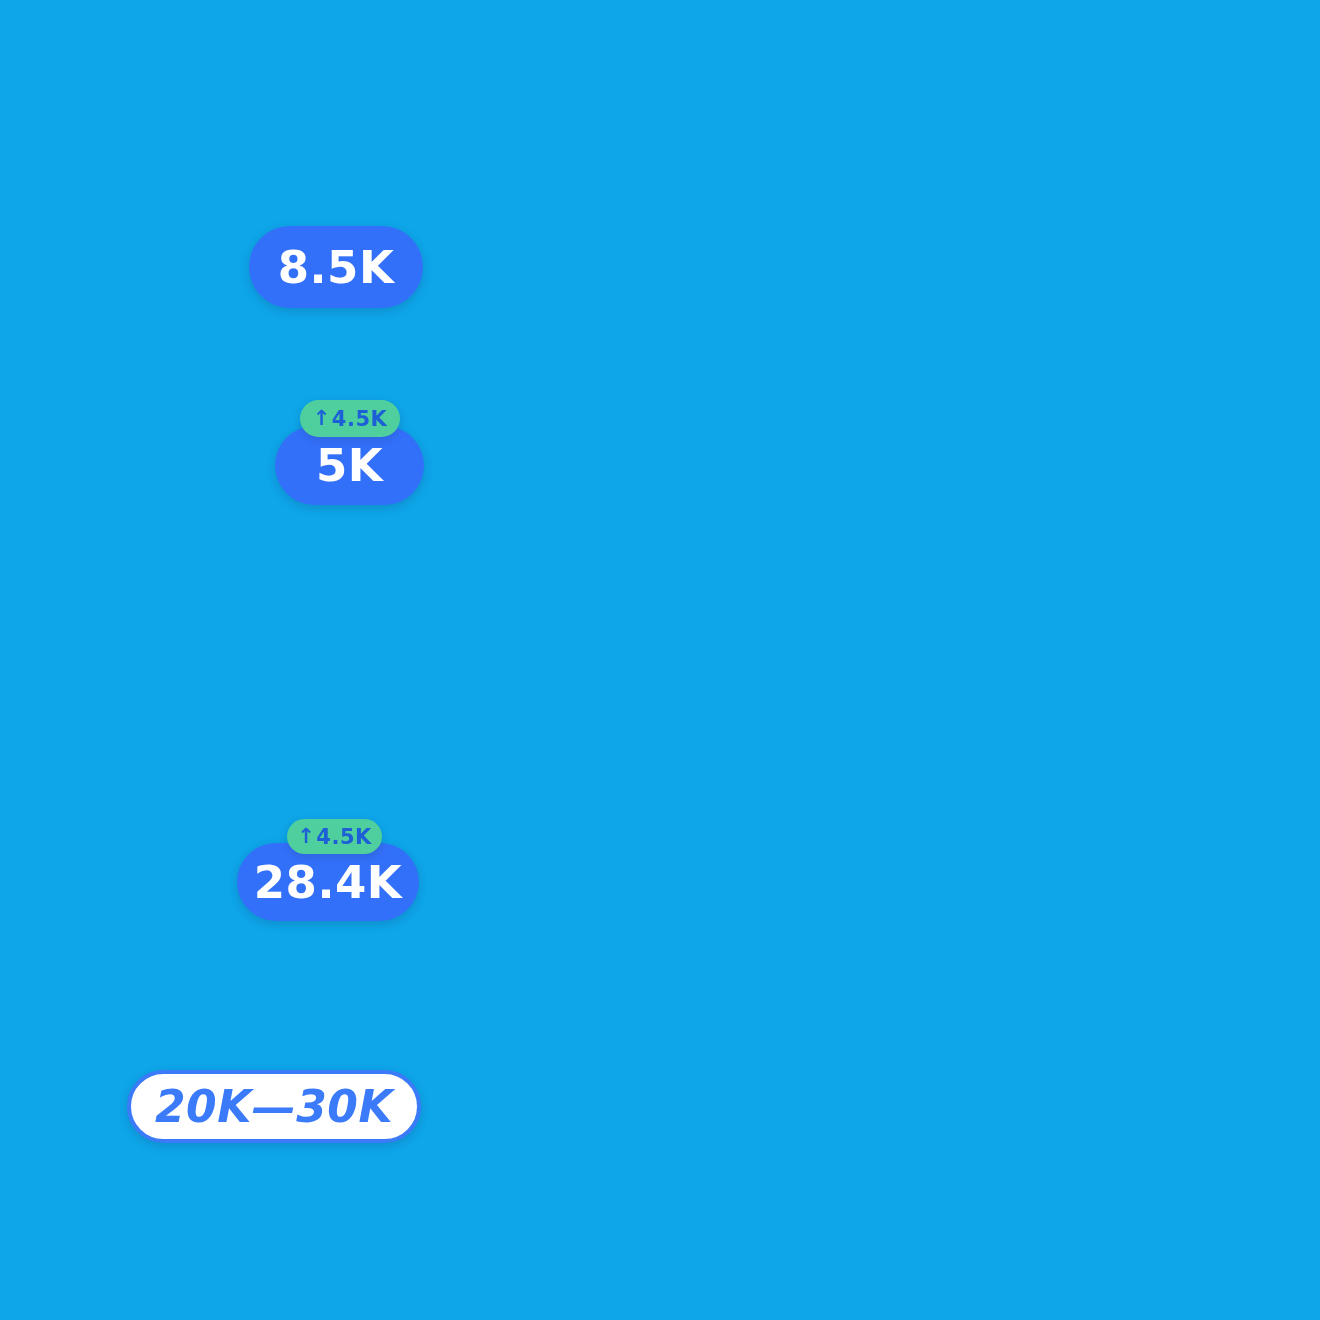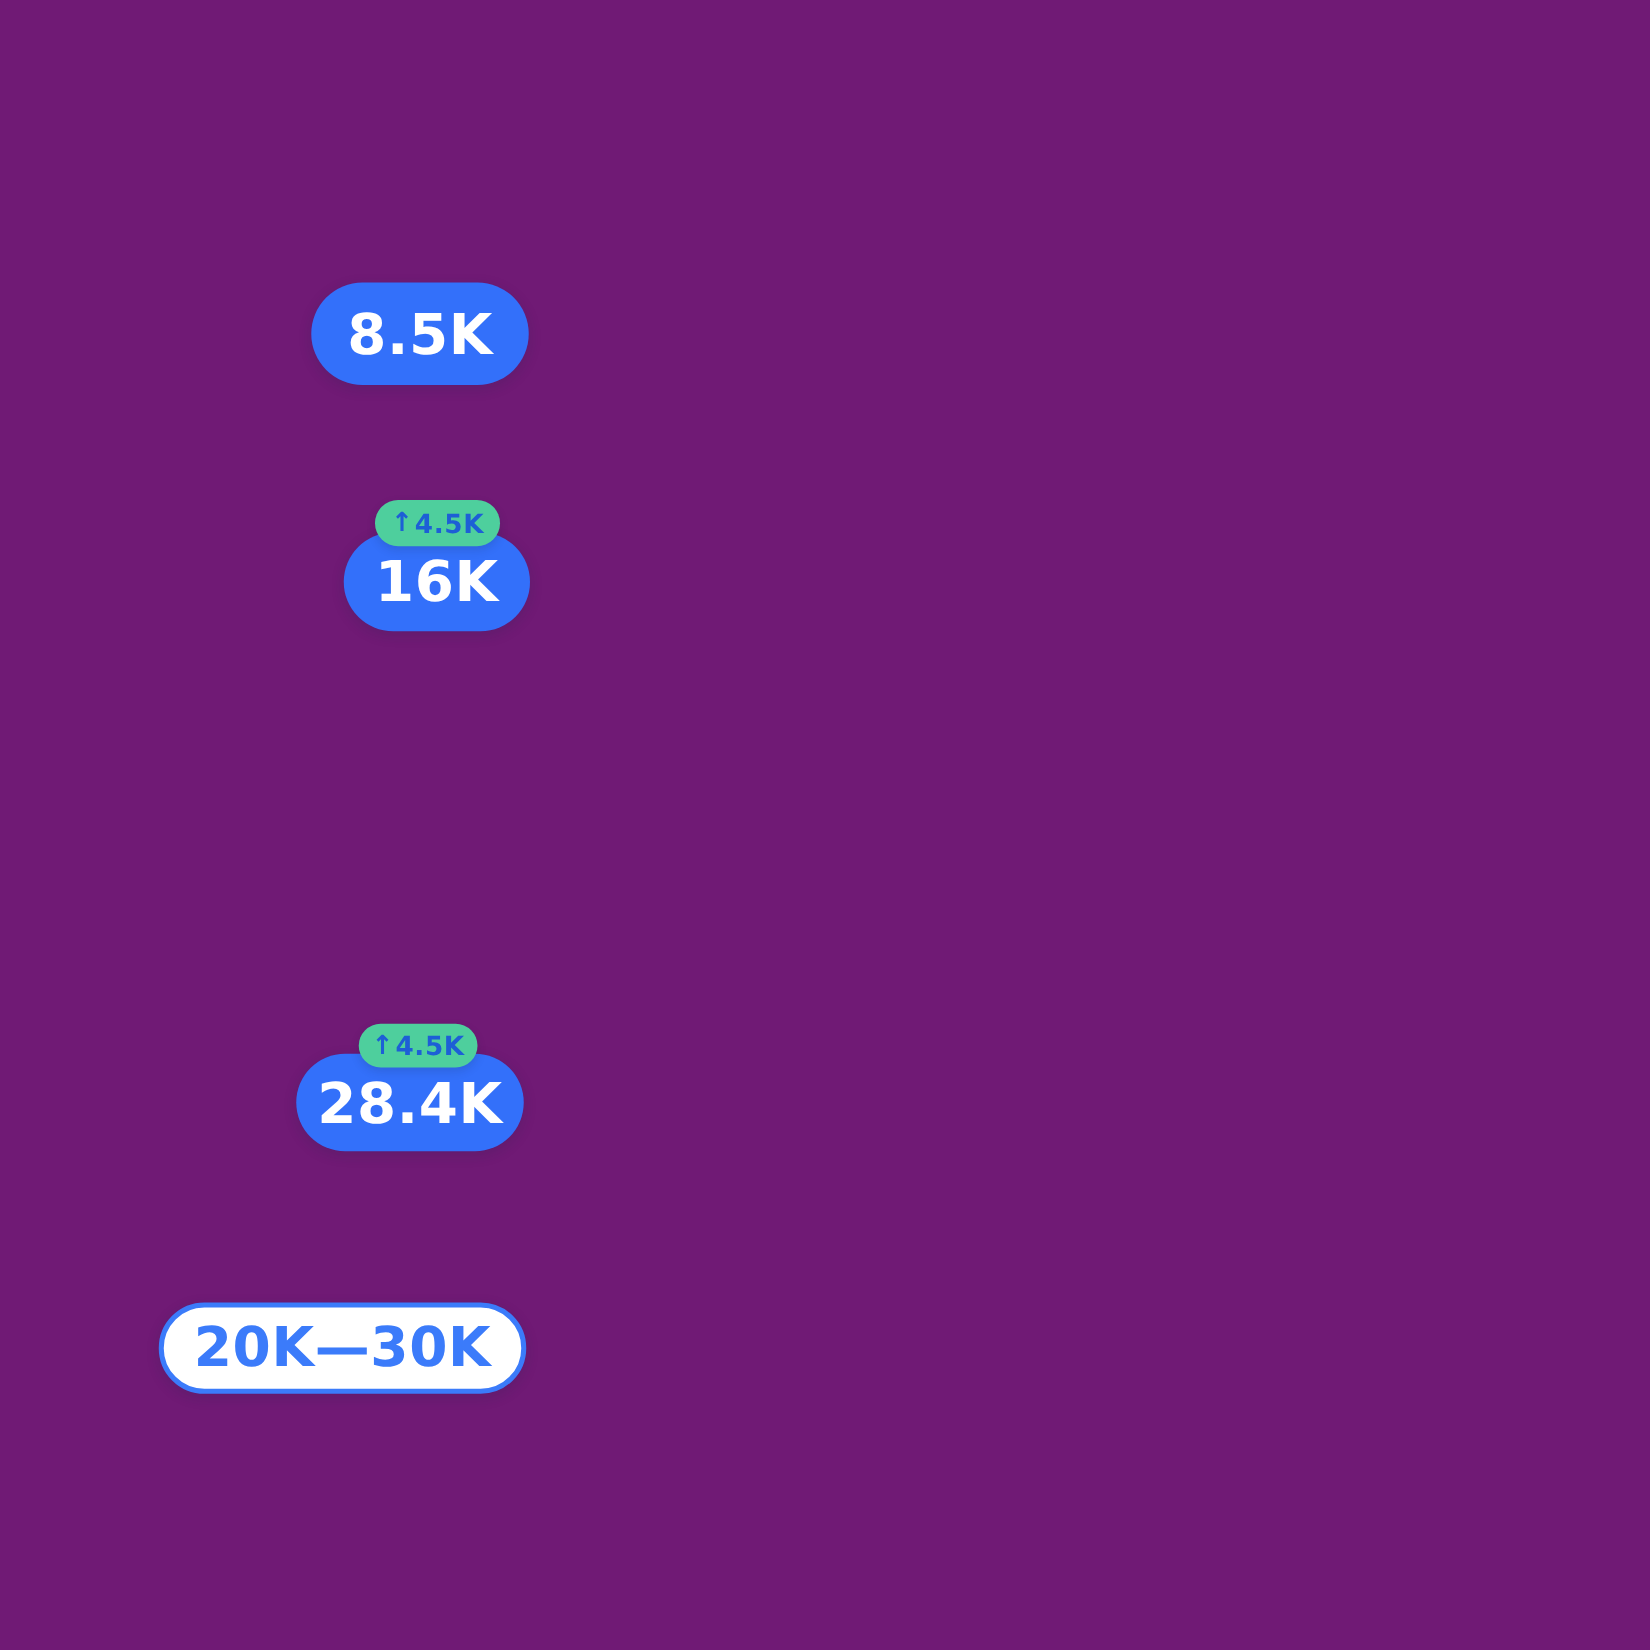--- a/index.html
+++ b/index.html
@@ -11,21 +11,21 @@
     width: 1320px;
     height: 1320px;
     overflow: hidden;
     font-family: "DejaVu Sans", "Liberation Sans", sans-serif;
   }
 
   #stage {
     position: relative;
     width: 1320px;
     height: 1320px;
-    background: #701a75;
+    background: #0ea5e9;
   }
 
   
   .badge-group {
     position: absolute;
   }
 
   .pill {
     position: absolute;
     display: flex;
@@ -124,23 +124,24 @@
     left: 0;
     top: 24px;
     width: 182px;
     height: 78px;
     font-size: 45px;
   }
 
   
   #group-range {
     left: 127px;
-    top: 1042px;
+    top: 1070px;
     width: 294px;
     height: 73px;
+    font-style: italic;
   }
   #group-range .pill-outline {
     left: 0;
     top: 0;
     width: 294px;
     height: 73px;
     font-size: 44px;
   }
 </style>
 </head>
@@ -153,21 +154,21 @@
       <span>8.5K</span>
     </div>
   </div>
 
   <div class="badge-group" id="group-delta-1">
     <div class="pill pill-delta">
       <span class="arrow-glyph">↑</span>
       <span>4.5K</span>
     </div>
     <div class="pill pill-primary">
-      <span>16K</span>
+      <span>5K</span>
     </div>
   </div>
 
   <div class="badge-group" id="group-delta-2">
     <div class="pill pill-delta">
       <span class="arrow-glyph">↑</span>
       <span>4.5K</span>
     </div>
     <div class="pill pill-primary">
       <span>28.4K</span>

